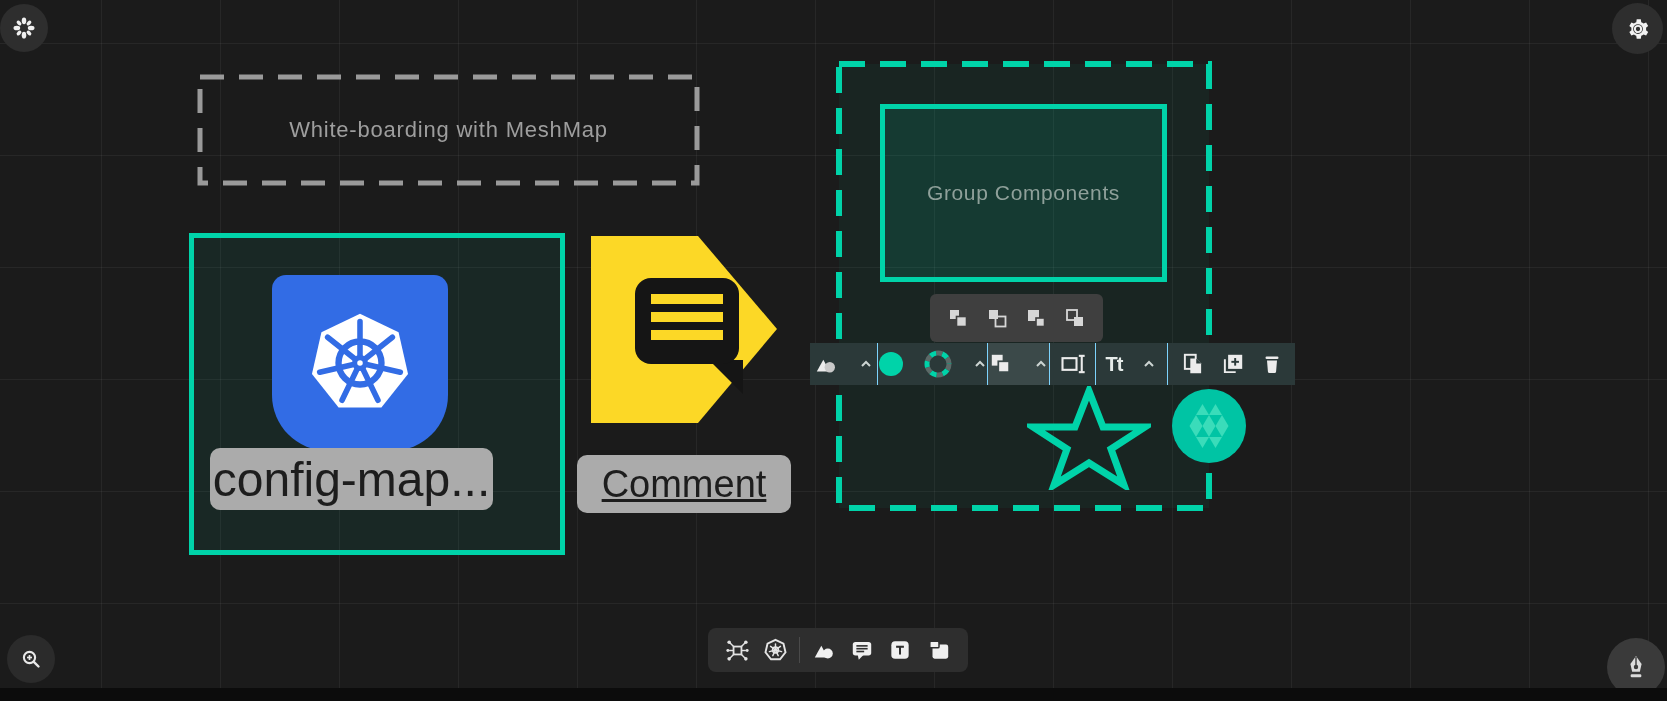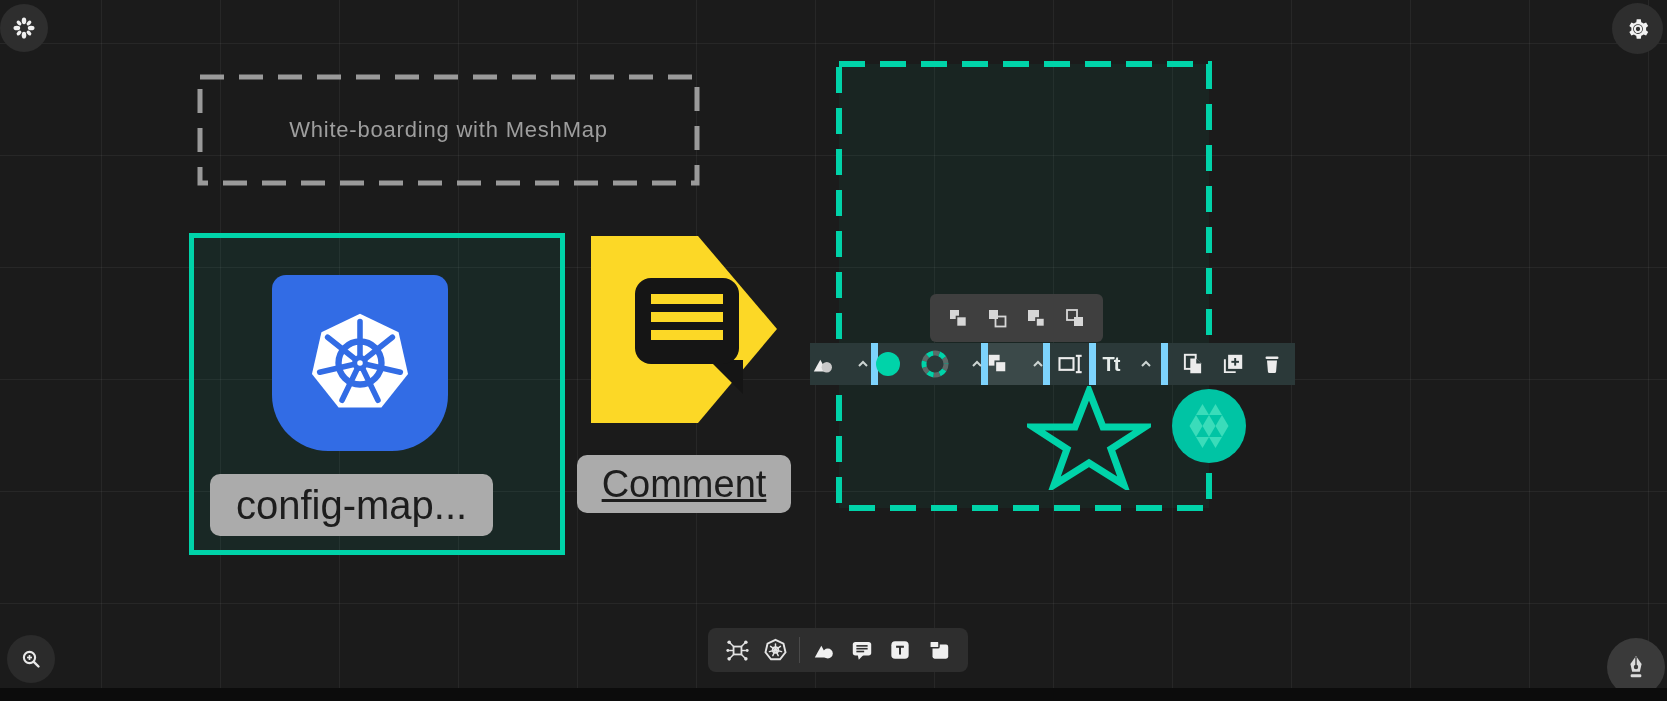--- a/index.html
+++ b/index.html
@@ -41,21 +41,21 @@
   }
   .k8s-icon{
     position:absolute; left:78px; top:37px; width:176px; height:176px;
     background:#326ce5; border-radius:14px 14px 56px 56px;
     display:flex; align-items:center; justify-content:center;
   }
   .name-label{
     position:absolute; background:#ababab; border-radius:10px; color:#1d1d1d;
     display:flex; align-items:center; justify-content:center; white-space:nowrap;
   }
-  #label-config{ left:210px; top:474px; width:283px; height:62px; font-size:40px; }
+  #label-config{ left:210px; top:448px; width:283px; height:62px; font-size:48px; }
   #label-annotate{ left:236px; top:588px; width:282px; height:57px; font-size:38px; }
   #label-comment{ left:577px; top:455px; width:214px; height:58px; font-size:38px;text-decoration:underline; }
 
   
   .comment-shape{ position:absolute; left:591px; top:236px; width:186px; height:187px; }
 
   
   .group-sel{ position:absolute; left:836px; top:61px; width:376px; height:450px; }
   .group-box{
     position:absolute; left:880px; top:104px; width:287px; height:178px;
@@ -74,21 +74,21 @@
   }
   .layer-popup .pbtn{ width:30px; height:30px; display:flex; align-items:center; justify-content:center; cursor:pointer; }
 
   
   .ctx-toolbar{
     position:absolute; left:810px; top:343px; width:485px; height:42px;
     background:#2b3939; display:flex; align-items:stretch;
   }
   .ctx-sec{
     display:flex; align-items:center; justify-content:center; gap:19px;
-    border-right:7px solid #7dd3fc; padding:0 6px;
+    border-right:1px solid #7dd3fc; padding:0 6px;
   }
   .ctx-sec:last-child{ border-right:none; }
   .ctx-sec.hl{ background:#3b4949; }
   .tbtn{ display:flex; align-items:center; justify-content:center; cursor:pointer; }
   .tt-label{ color:#e6ecea; font-size:20px; font-weight:bold; letter-spacing:-1px; }
 
   
   .dock{
     position:absolute; left:708px; top:628px; width:260px; height:44px;
     background:#2e2e2e; border-radius:8px;
@@ -200,20 +200,23 @@
   <div class="name-label" id="label-comment">
     <span>Comment</span>
   </div>
 
   <div class="group-sel">
     <svg width="376" height="450" viewBox="0 0 376 450">
       <rect x="3" y="3" width="370" height="444" fill="rgba(0,211,169,0.055)" stroke="#00d3a9" stroke-width="6" stroke-dasharray="26 15"></rect>
     </svg>
   </div>
 
+  <div class="group-box">
+    <span>Group Components</span>
+  </div>
 
   <div class="star">
     <svg width="124" height="104" viewBox="0 0 124 102">
       <polygon points="62,4 76,40 118,40 84,62 97,98 62,76 27,98 40,62 6,40 48,40" fill="none" stroke="#00d3a9" stroke-width="7"></polygon>
     </svg>
   </div>
 
   <div class="pattern-circle">
     <svg width="74" height="74" viewBox="0 0 74 74">
       <circle cx="37" cy="37" r="37" fill="#00c4a4"></circle>

